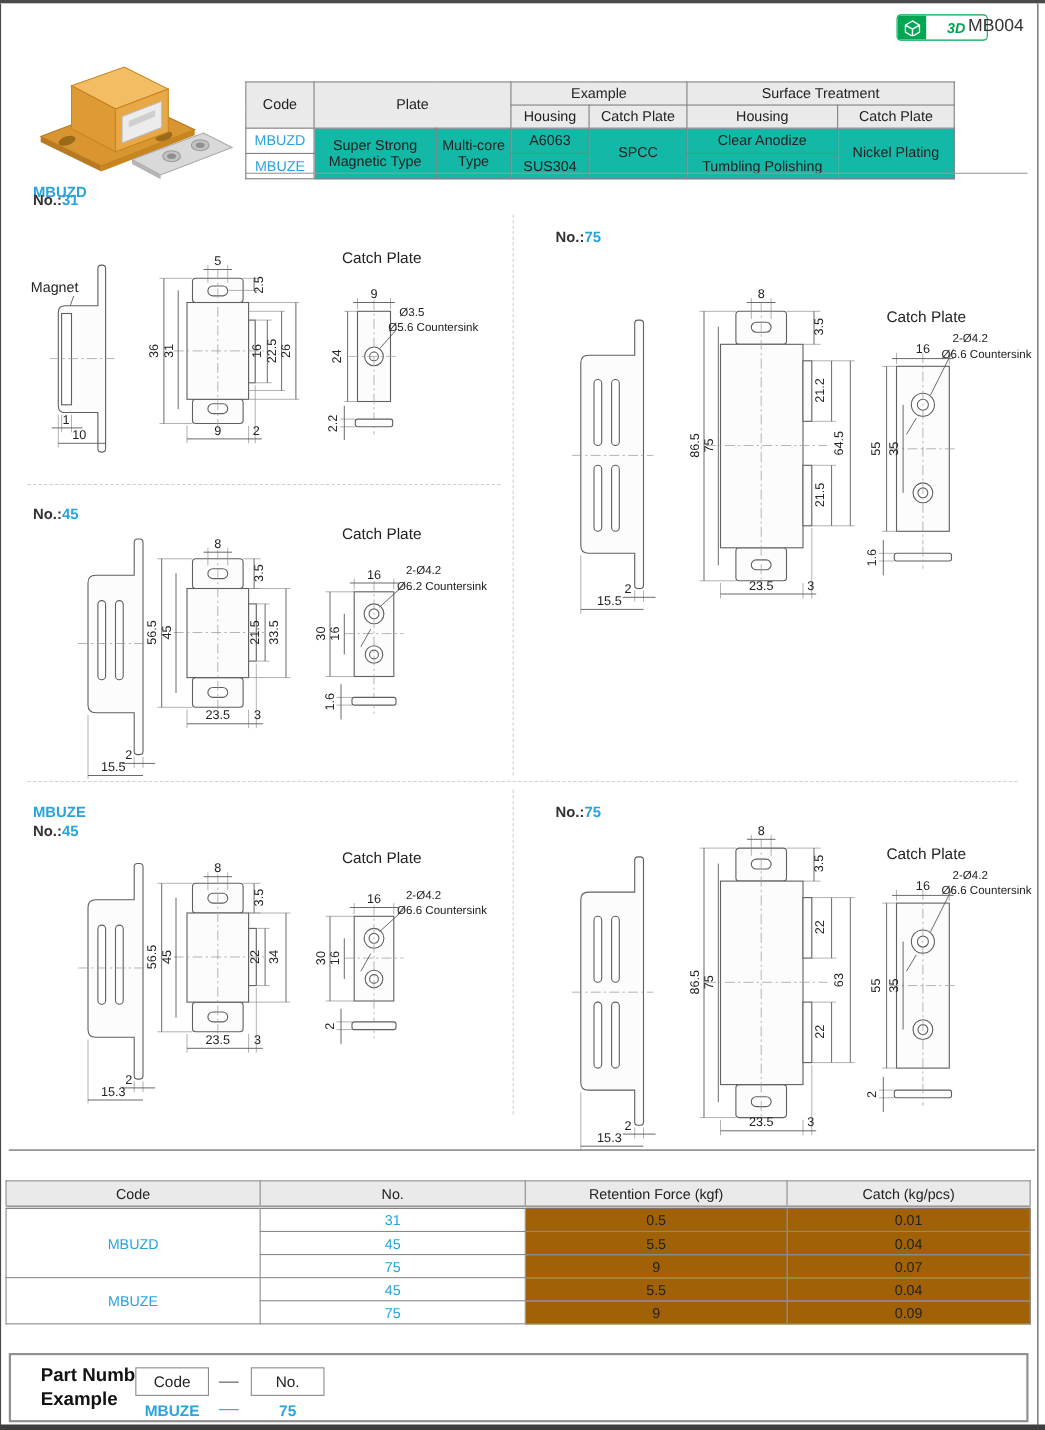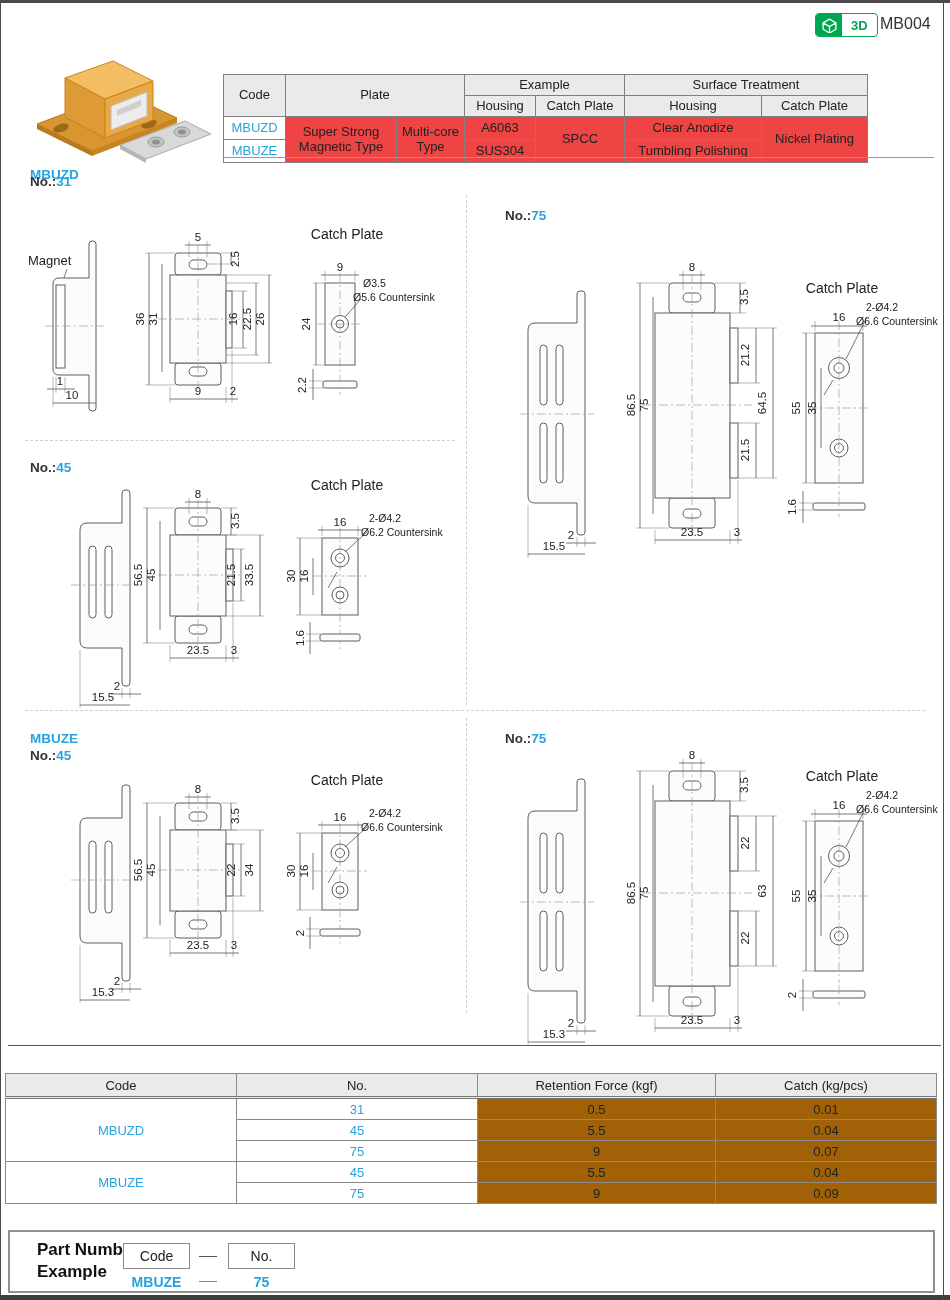--- a/index.html
+++ b/index.html
@@ -6,28 +6,28 @@
   body{font-family:"Liberation Sans","DejaVu Sans",sans-serif;color:#222;}
   .page{position:relative;width:950px;height:1300px;background:#fff;overflow:hidden;
         border-top:3px solid #4a4a4a;box-sizing:border-box;}
   .page:before{content:"";position:absolute;left:0;top:0;bottom:0;width:1px;background:#4a4a4a;}
   .page:after{content:"";position:absolute;right:6px;top:0;bottom:0;width:1px;background:#4a4a4a;}
   .abs{position:absolute;}
   
   .badge{position:absolute;left:815px;top:10px;height:22px;border:1.5px solid #00a651;border-radius:4px;
          display:flex;align-items:center;background:#fff;overflow:hidden;}
   .badge .cube{width:26px;height:22px;background:#00a651;display:flex;align-items:center;justify-content:center;}
-  .badge .b3d{color:#00a651;font-size:13px;font-weight:700;padding:0 9px;}
+  .badge .b3d{color:#00a651;font-size:13px;font-weight:700;padding:0 19px;font-style:italic;}
   .pagecode{position:absolute;left:880px;top:12px;font-size:16px;color:#333;}
   
   table{border-collapse:collapse;}
   .spec{position:absolute;left:223px;top:71px;font-size:13px;table-layout:fixed;}
   .spec th,.spec td{border:1px solid #7f7f7f;text-align:center;padding:0 3px;line-height:1.15;}
   .spec th{background:#eaeaea;font-weight:400;color:#222;height:20px;}
-  .spec td{background:#ef4444;color:#222;height:22px;}
+  .spec td{background:#14b8a6;color:#222;height:22px;}
   .spec td.codecell{background:#fff;color:#29a3dc;}
   .sel{position:absolute;left:5px;top:1070px;font-size:13px;table-layout:fixed;}
   .sel th,.sel td{border:1px solid #8a8a8a;text-align:center;padding:0;}
   .sel th{background:#eaeaea;font-weight:400;height:22px;border-bottom:3px double #777;}
   .sel td{height:20px;}
   .sel td.codecell,.sel td.nocell{background:#fff;color:#29a3dc;}
   .sel td.valcell{background:#a16207;color:#222;}
   .rule{position:absolute;background:#666;}
   
   .serieslbl{position:absolute;font-size:13.5px;font-weight:600;color:#29a3dc;}

